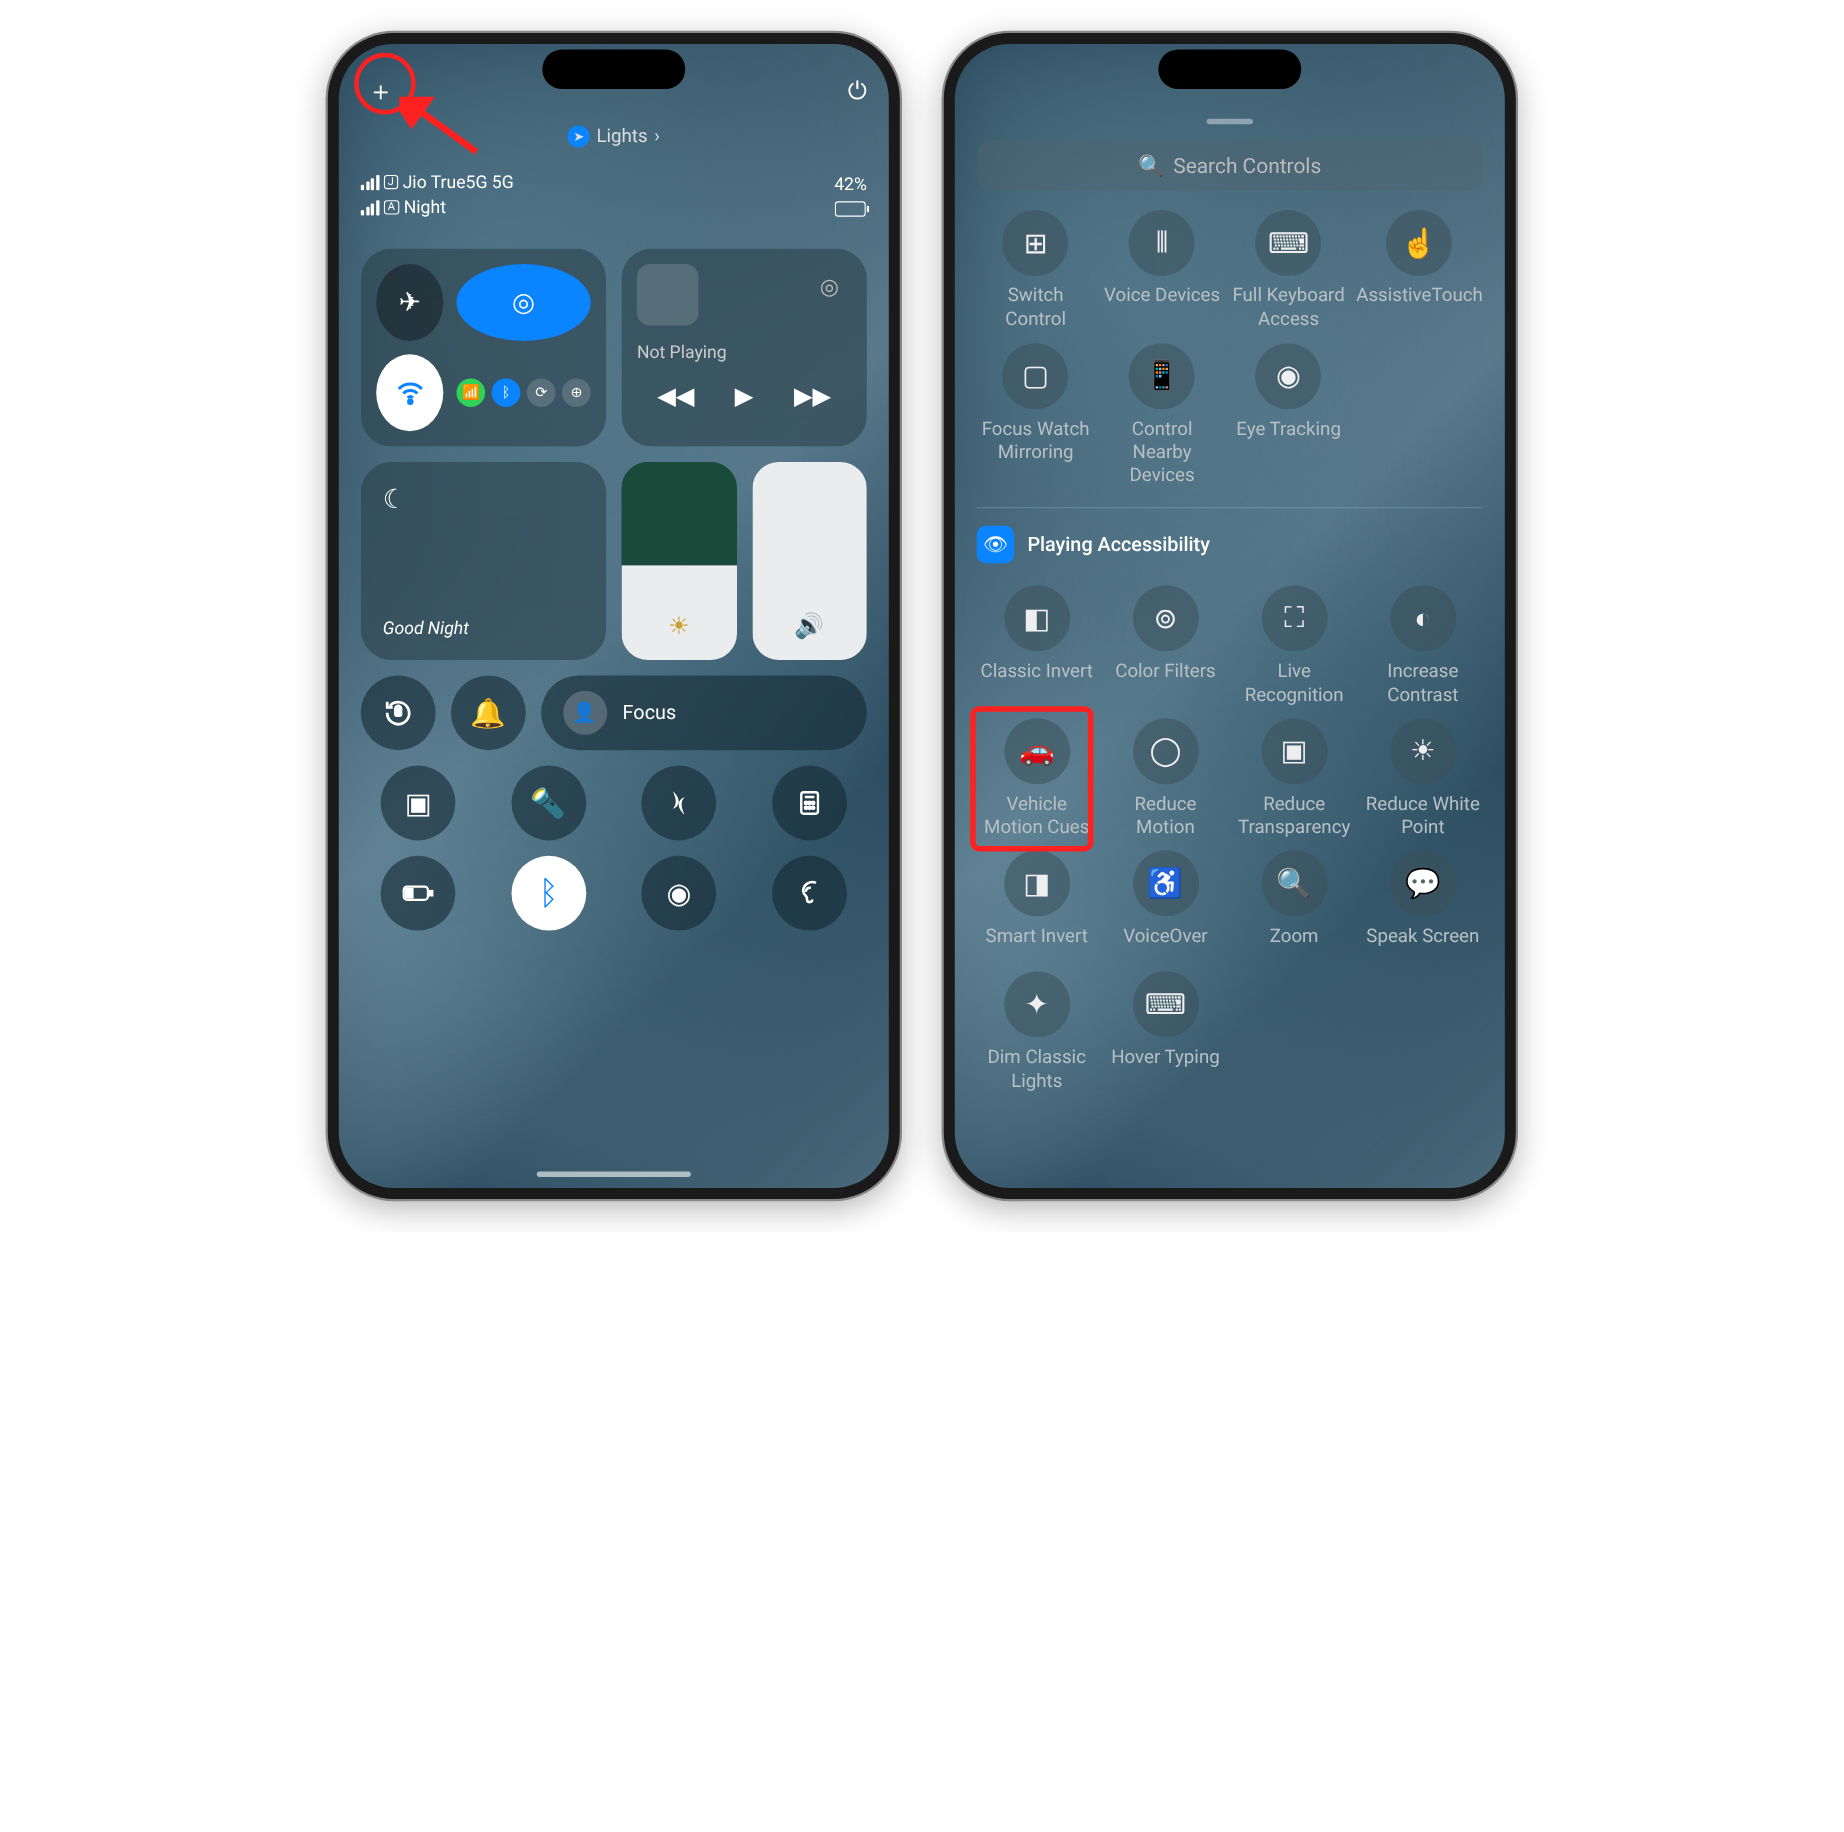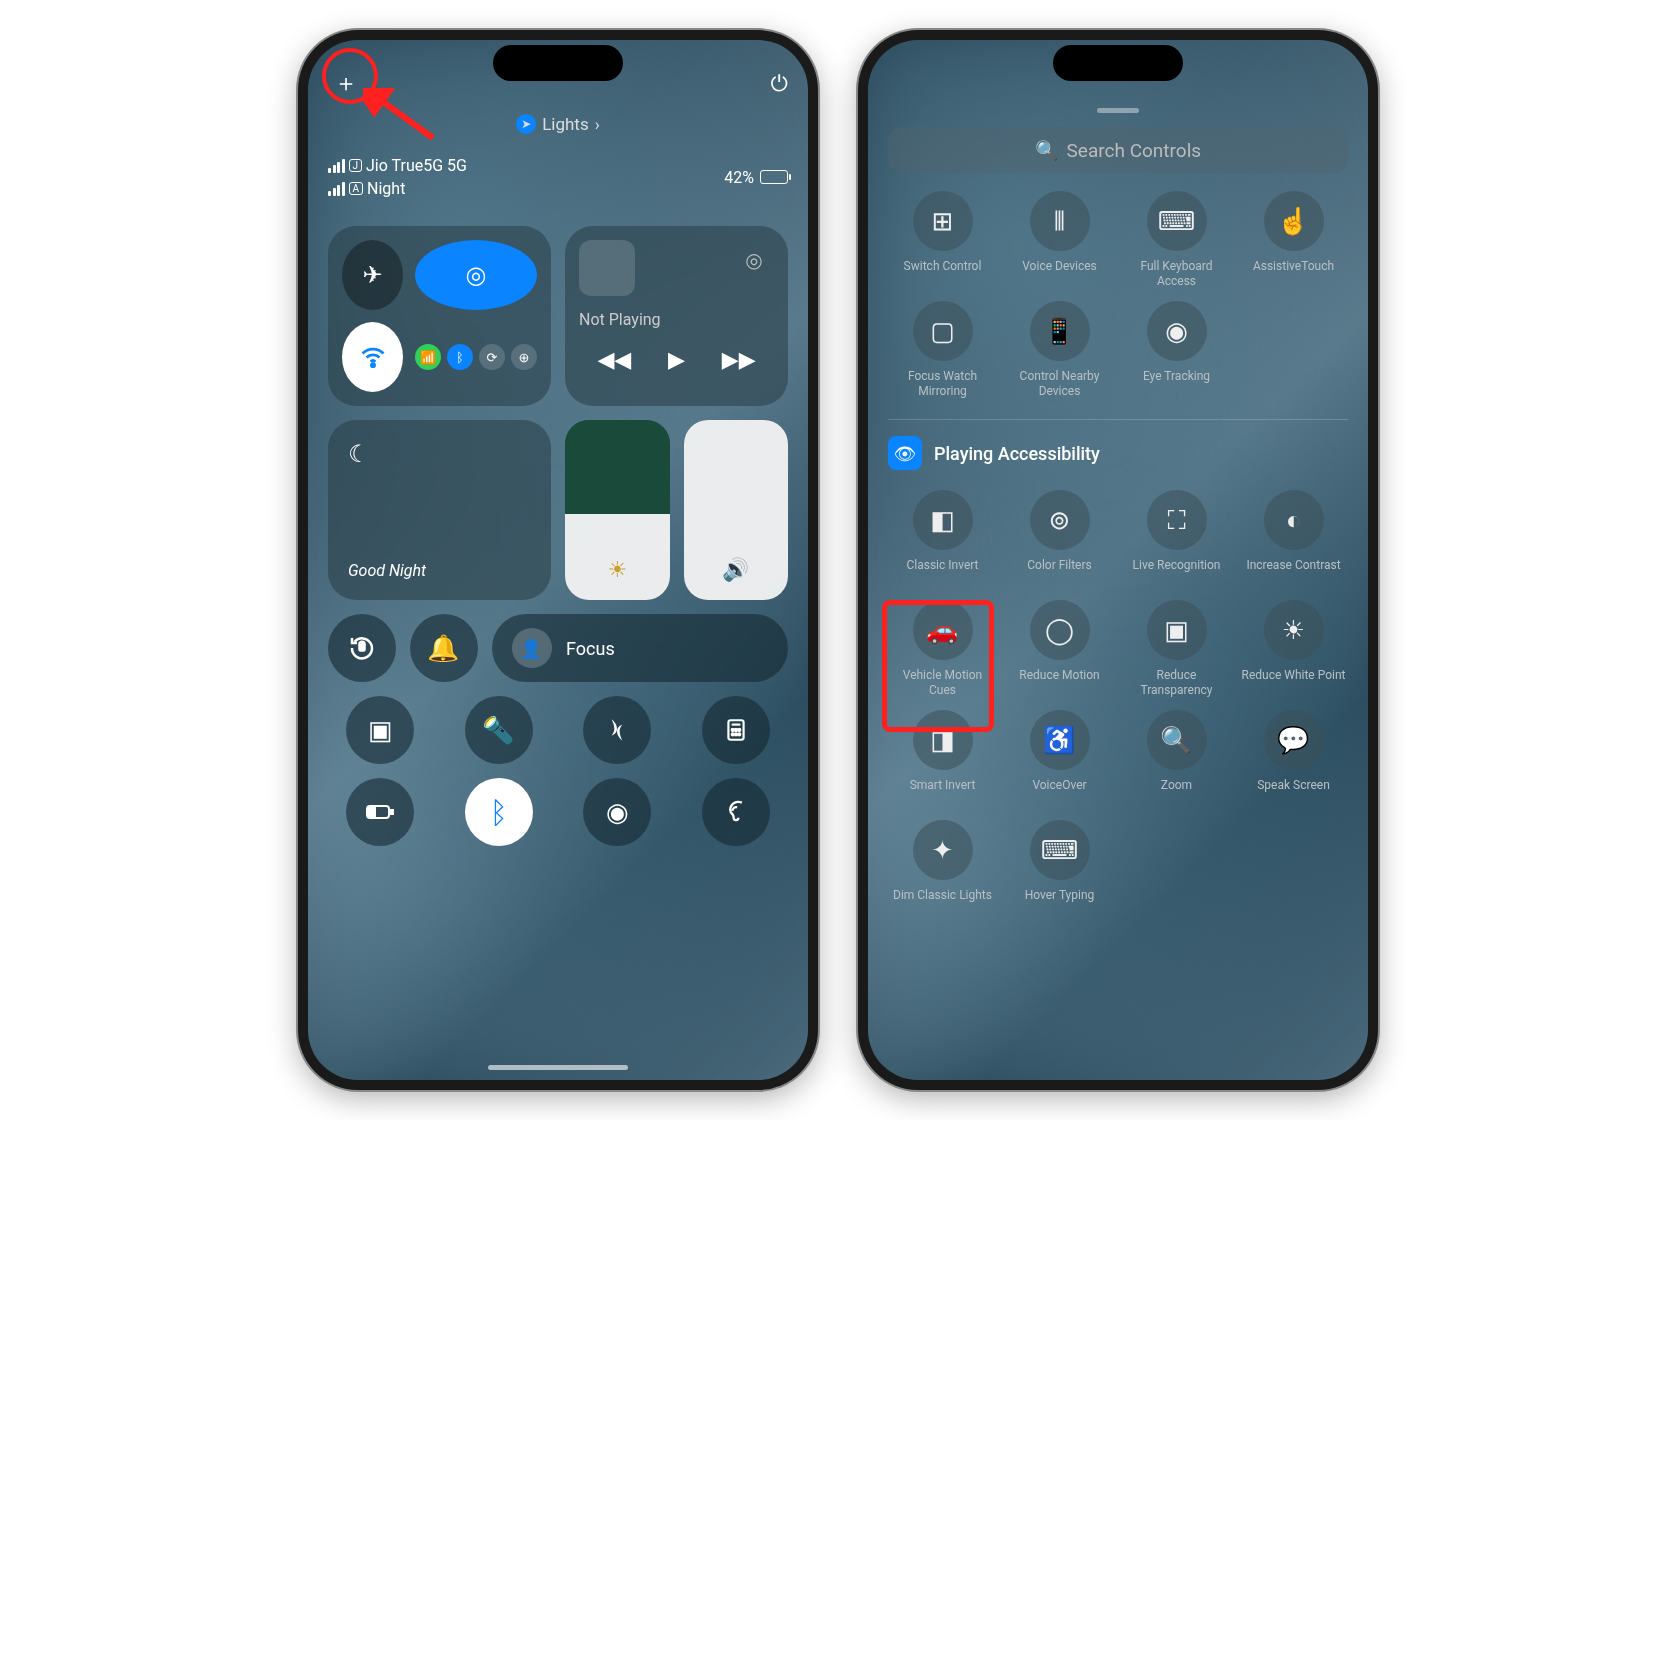--- a/index.html
+++ b/index.html
@@ -83,21 +83,21 @@
   }
 
   .status-line { display: flex; justify-content: space-between; align-items: center; margin-top: 22px; font-size: 16px; }
   .carrier-block { display: flex; flex-direction: column; gap: 4px; }
   .carrier { display: flex; align-items: center; gap: 4px; }
   .signal-bars { display: inline-flex; gap: 1.5px; align-items: flex-end; }
   .signal-bars span { width: 3px; background: #fff; border-radius: 1px; }
   .signal-bars span:nth-child(1){height:5px} .signal-bars span:nth-child(2){height:8px}
   .signal-bars span:nth-child(3){height:11px} .signal-bars span:nth-child(4){height:14px}
   .sim-box { border: 1px solid #fff; border-radius: 3px; font-size: 10px; padding: 0 3px; }
-  .battery-wrap { display: flex; align-items: center; gap: 6px; }
+  .battery-wrap { display: flex; align-items: center; gap: 6px; flex-direction: column; }
   .battery { width: 28px; height: 14px; border: 1.5px solid #fff; border-radius: 3px; position: relative; }
   .battery::after { content:""; position:absolute; right:-4px; top:3px; width:2px; height:6px; background:#fff; border-radius:1px; }
   .battery-fill { height:100%; width:42%; background:#fff; border-radius:1px; }
 
   .tile-grid { display: grid; grid-template-columns: 1fr 1fr; gap: 14px; margin-top: 28px; }
   .tile {
     background: rgba(40,60,70,0.55);
     border-radius: 28px;
     padding: 14px;
     backdrop-filter: blur(20px);
@@ -177,21 +177,21 @@
     display:grid; grid-template-columns:repeat(4,1fr); gap:10px 8px;
     justify-items:center; text-align:center;
   }
   .ctrl-item { display:flex; flex-direction:column; align-items:center; gap:8px; width:100%; }
   .ctrl-circle {
     width:60px; height:60px; border-radius:50%;
     background:rgba(60,80,90,0.55);
     display:flex; align-items:center; justify-content:center;
     font-size:26px; color:#eee;
   }
-  .ctrl-label { font-size:12px; color:#b8c0c4; line-height:1.25; min-height:32px; }
+  .ctrl-label { font-size:17px; color:#b8c0c4; line-height:1.25; min-height:32px; }
   .section-hr { height:1px; background:rgba(255,255,255,0.18); margin:18px 0 16px; }
   .section-header { display:flex; align-items:center; gap:12px; margin-bottom:20px; }
   .section-icon {
     width:34px; height:34px; border-radius:8px; background:#0a84ff;
     display:flex; align-items:center; justify-content:center; font-size:18px;
   }
   .section-title { font-size:18px; font-weight:500; }
   .highlight-box {
     position:absolute; border:5px solid #ff2020; border-radius:8px;
     width:112px; height:132px;

